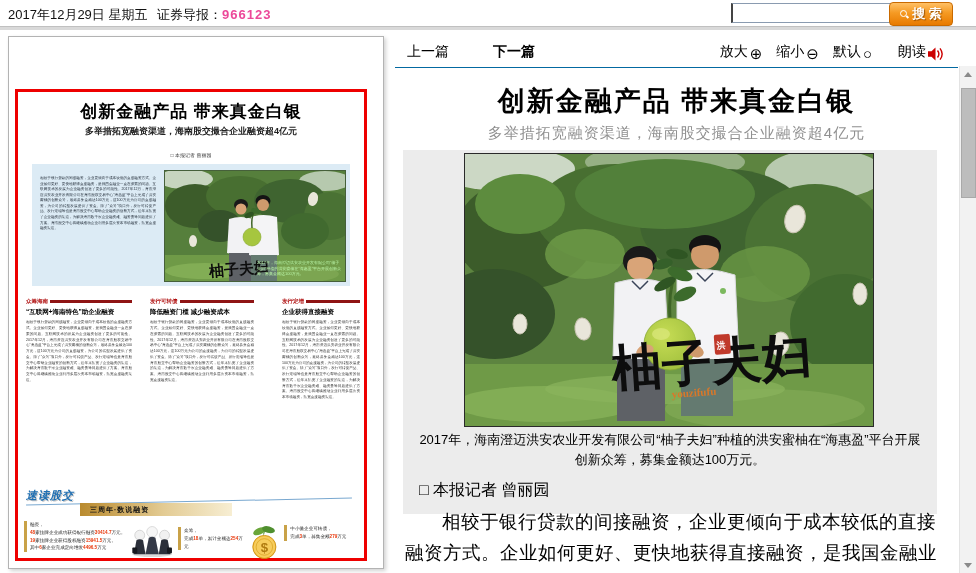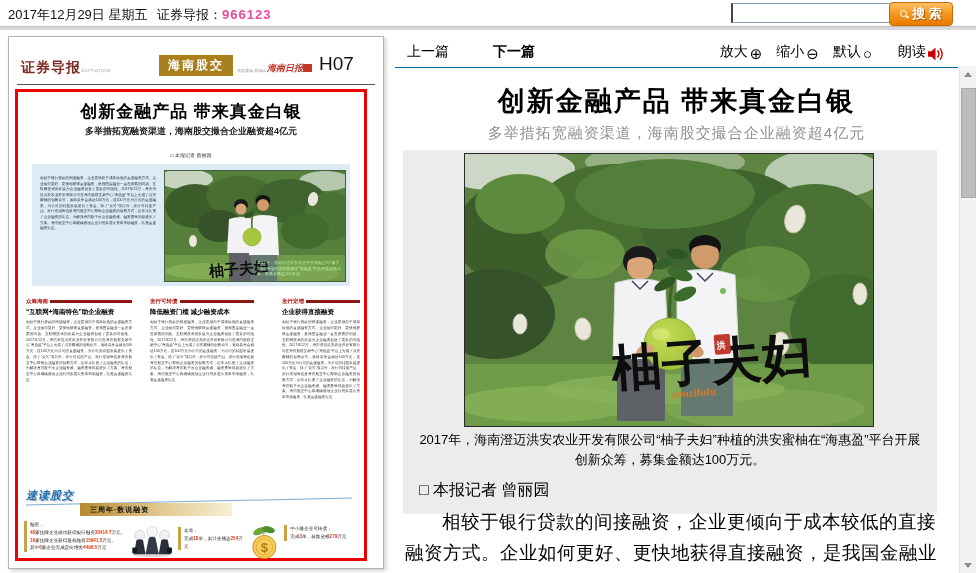--- a/index.html
+++ b/index.html
@@ -91,30 +91,20 @@
     <span class="hotline"><span>证券导报：</span><b>966123</b></span>
     <input class="search-input" value="" style="">
     <div class="search-btn">
       <span class="mag"></span>
       <span>搜 索</span>
     </div>
   </div>
   <div class="topstrip"></div>
 
   <div class="page">
-    <div class="masthead">
-      <span class="paper-name">证券导报</span>
-      <span class="paper-date">2017年12月29日</span>
-      <span class="badge">海南股交</span>
-      <span class="ed-note">本版美编 李编辑</span>
-      <span class="logo-script">海南日报</span>
-      <span class="logo-box"></span>
-      <span class="page-no">H07</span>
-      <div class="mh-line"></div>
-    </div>
 
     <div class="redbox">
       <div class="t-title">创新金融产品 带来真金白银</div>
       <div class="t-sub">多举措拓宽融资渠道，海南股交撮合企业融资超4亿元</div>
       <div class="t-byline">□ 本报记者 曾丽园</div>
 
       <div class="leadbox">
         <div class="lead-micro">相较于银行贷款的间接融资，企业更倾向于成本较低的直接融资方式。企业如何更好、更快地获得直接融资，是我国金融业一直在探索的问题。互联网技术的发展为企业融资创造了更多的可能性。2017年12月，海南澄迈洪安农业开发有限公司在海南股权交易中心“海惠盈”平台上完成了洪安蜜柚的创新众筹，最终募集金额达100万元，这100万元为公司的直接融资，为公司的转型发展提供了资金。除了“众筹”项目外，发行可转债产品、发行定增等也是海南股交中心帮助企业融资的创新方式，近年来拓宽了企业融资的渠道，为解决海南数千家企业融资难、融资贵等问题提供了方案。海南股交中心将继续推动企业利用多层次资本市场融资，拓宽直接融资渠道。</div>
         <div class="miniphoto">
           <svg width="180" height="110" viewBox="0 0 180 110">

